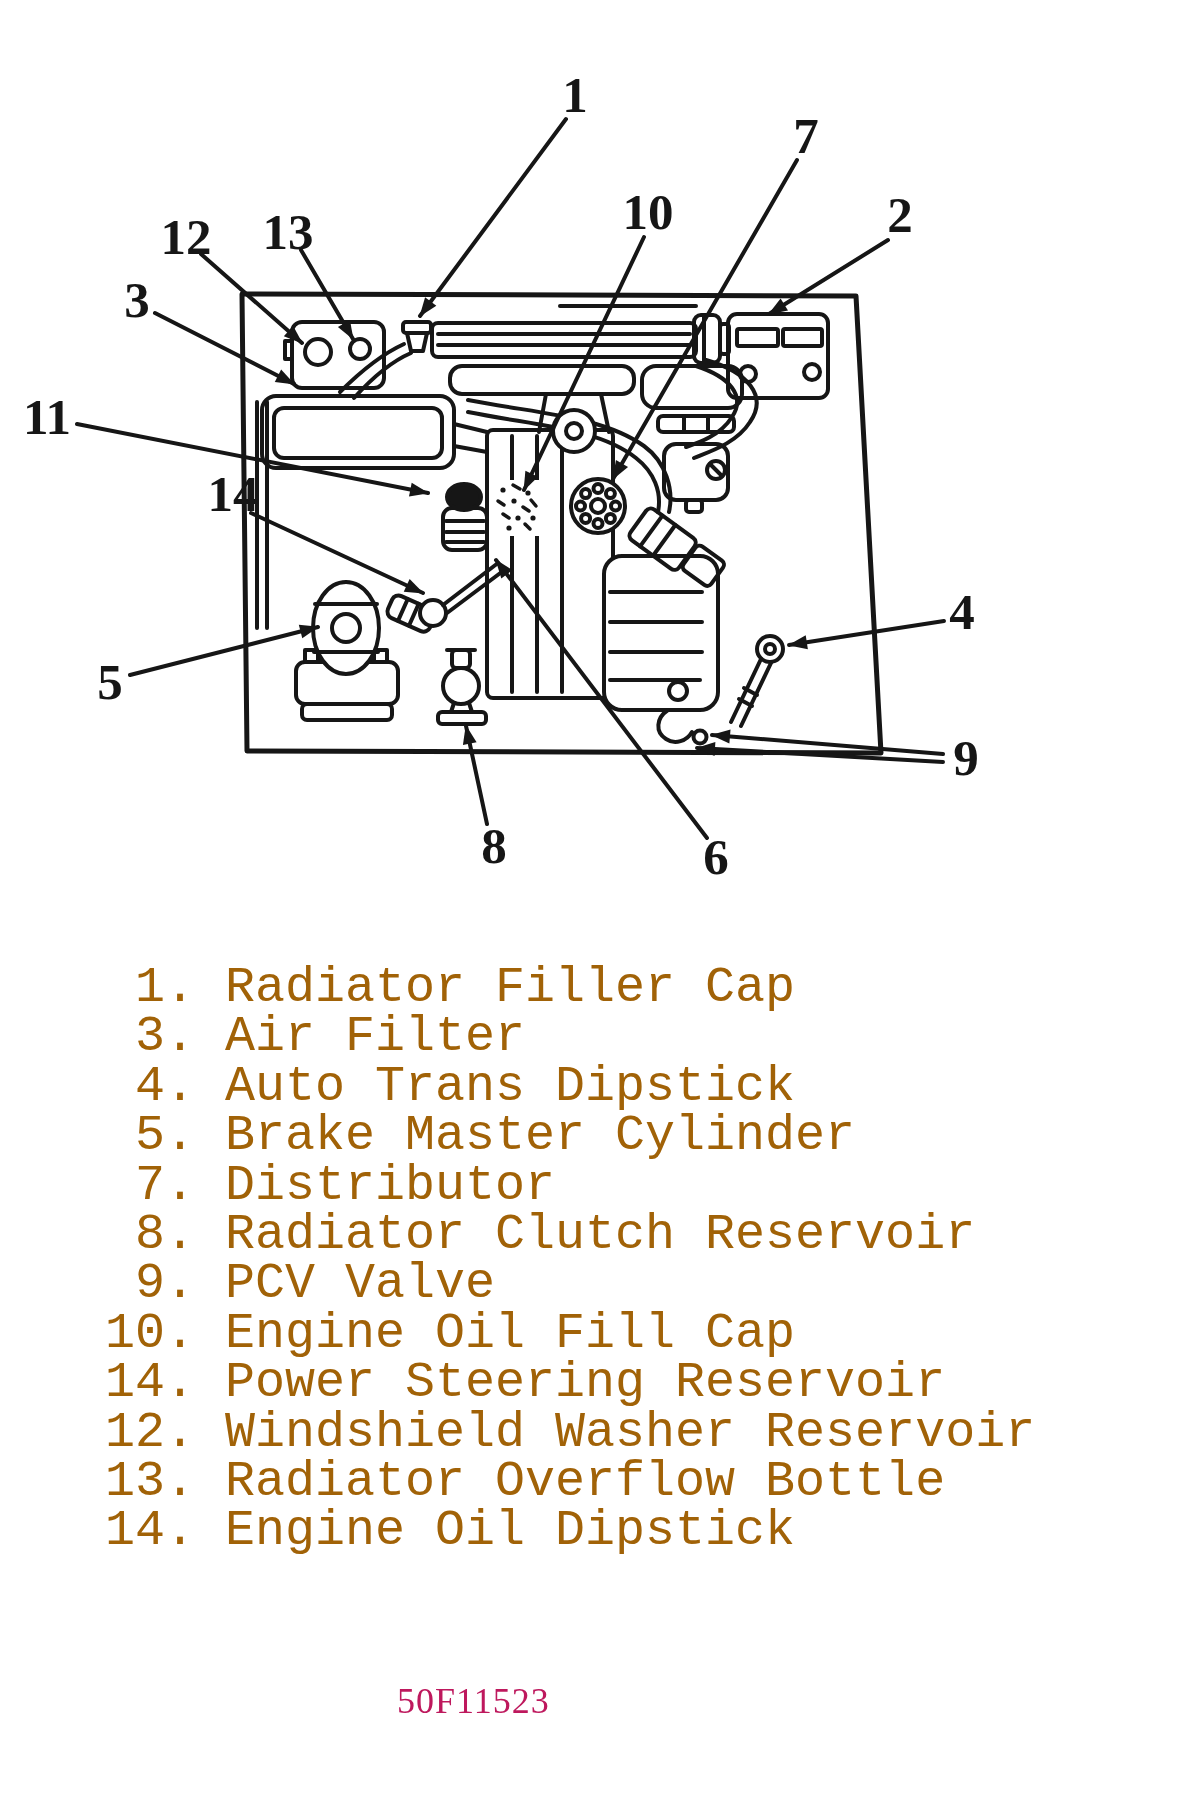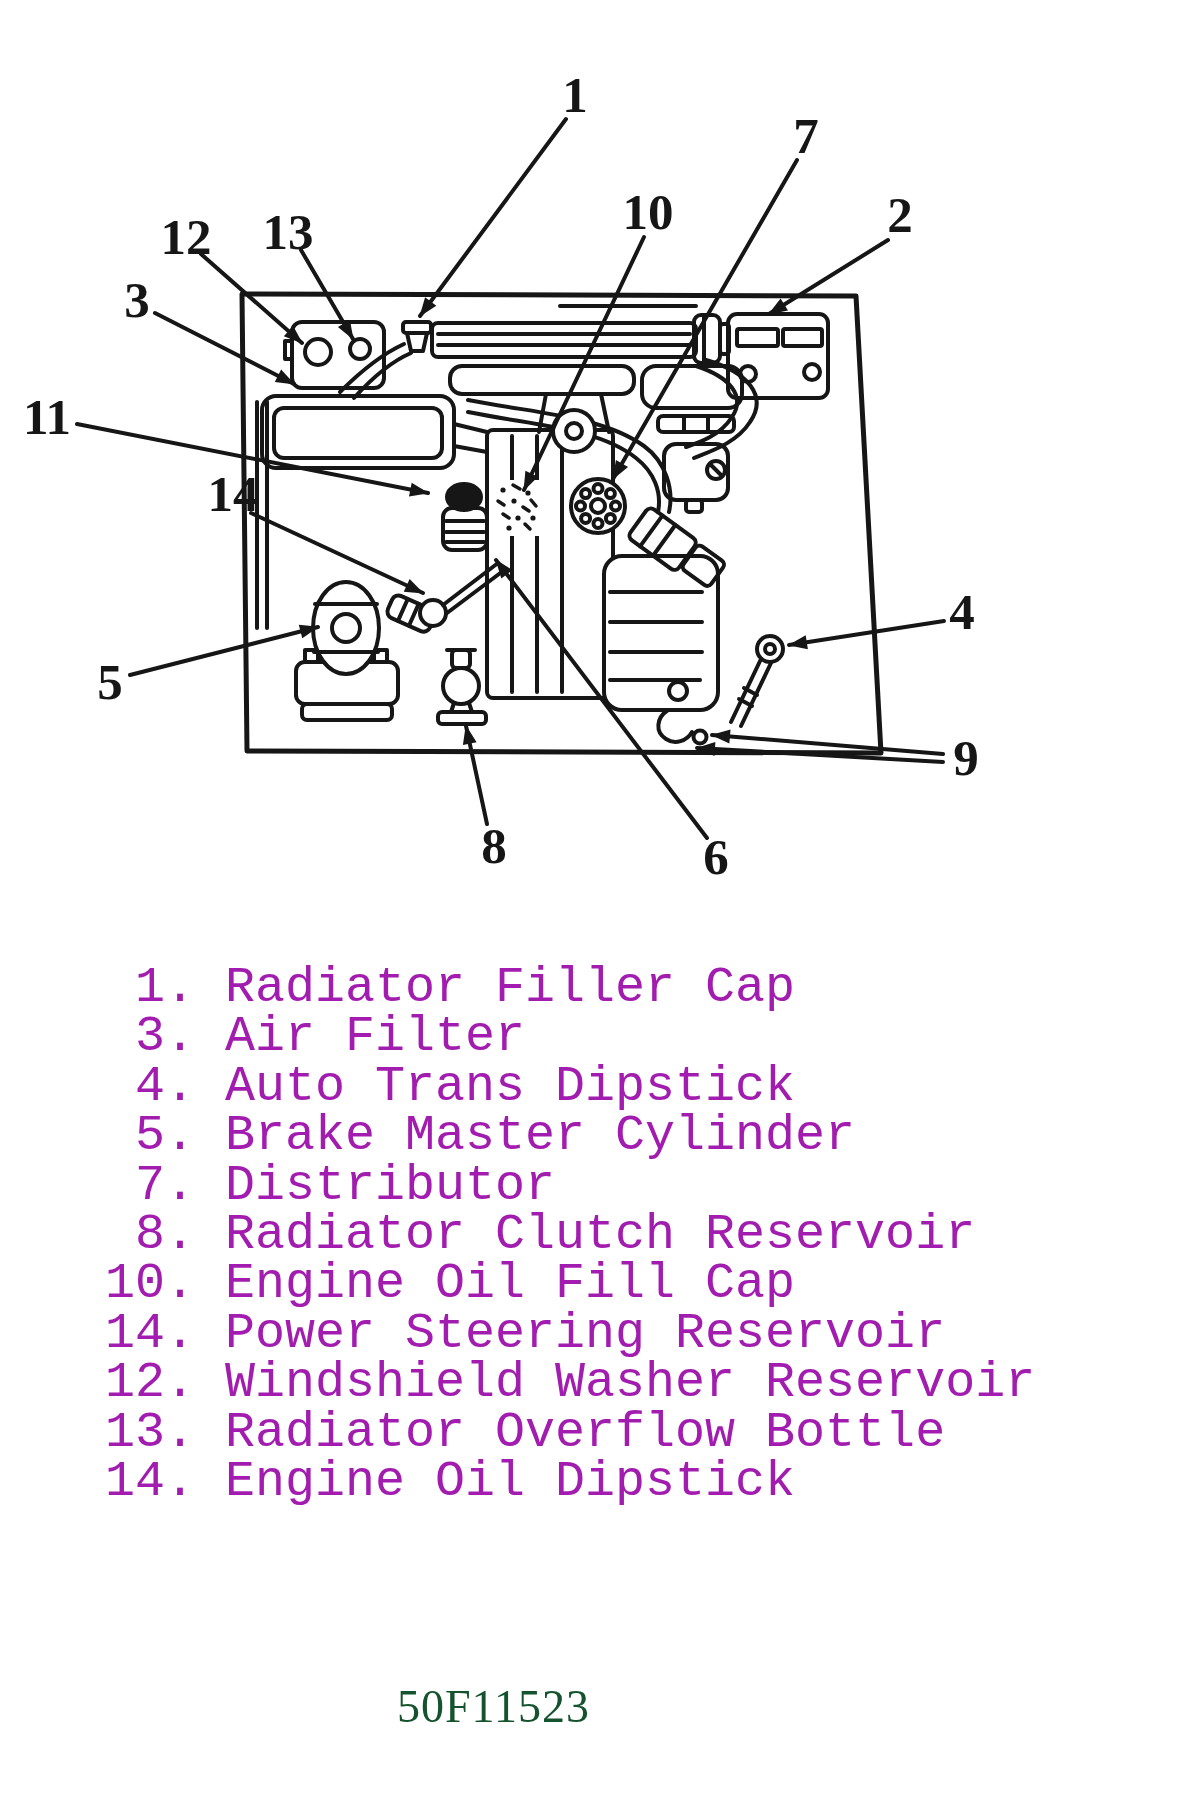--- a/index.html
+++ b/index.html
@@ -1,28 +1,28 @@
 <!DOCTYPE html>
 <html><head>
 <meta charset="utf-8">
 <style>
   html,body{margin:0;padding:0;background:#fff;}
   .page{position:relative;width:1192px;height:1801px;background:#ffffff;overflow:hidden;
         font-family:"Liberation Sans",sans-serif;}
   .diagram-svg{position:absolute;left:0;top:0;}
   .callout{font-family:"Liberation Serif",serif;font-size:51px;font-weight:bold;
            fill:#161616;text-anchor:middle;}
-  .legend{position:absolute;left:105px;top:963px;color:#a21caf;
+  .legend{position:absolute;left:105px;top:963px;color:#a16207;
           font-family:"Liberation Mono","DejaVu Sans Mono",monospace;
           font-size:50px;line-height:49.4px;font-weight:400;}
   .lrow{white-space:pre;}
   .lnum{white-space:pre;display:inline-block;}
   .llabel{margin-left:1ch;}
-  .figcode{position:absolute;left:397px;top:1680px;color:#14532d;
-           font-family:"Liberation Serif",serif;font-size:46px;letter-spacing:1px;}
+  .figcode{position:absolute;left:397px;top:1680px;color:#be185d;
+           font-family:"Liberation Serif",serif;font-size:36px;letter-spacing:1px;}
   svg *{vector-effect:none;}
 </style>
 </head>
 <body>
 
 <div class="page">
 
   <svg class="diagram-svg" width="1192" height="890" viewBox="0 0 1192 890" fill="none" stroke="#161616" stroke-width="4" stroke-linecap="round" stroke-linejoin="round">
 
     <defs>
@@ -243,20 +243,21 @@
     </g>
   </svg>
 
   <div class="legend">
     <div class="lrow"><span class="lnum"> 1.</span><span class="llabel">Radiator Filler Cap</span></div>
     <div class="lrow"><span class="lnum"> 3.</span><span class="llabel">Air Filter</span></div>
     <div class="lrow"><span class="lnum"> 4.</span><span class="llabel">Auto Trans Dipstick</span></div>
     <div class="lrow"><span class="lnum"> 5.</span><span class="llabel">Brake Master Cylinder</span></div>
     <div class="lrow"><span class="lnum"> 7.</span><span class="llabel">Distributor</span></div>
     <div class="lrow"><span class="lnum"> 8.</span><span class="llabel">Radiator Clutch Reservoir</span></div>
+    <div class="lrow"><span class="lnum"> 9.</span><span class="llabel">PCV Valve</span></div>
     <div class="lrow"><span class="lnum">10.</span><span class="llabel">Engine Oil Fill Cap</span></div>
     <div class="lrow"><span class="lnum">14.</span><span class="llabel">Power Steering Reservoir</span></div>
     <div class="lrow"><span class="lnum">12.</span><span class="llabel">Windshield Washer Reservoir</span></div>
     <div class="lrow"><span class="lnum">13.</span><span class="llabel">Radiator Overflow Bottle</span></div>
     <div class="lrow"><span class="lnum">14.</span><span class="llabel">Engine Oil Dipstick</span></div>
   </div>
 
   <div class="figcode">50F11523</div>
 
 </div>

